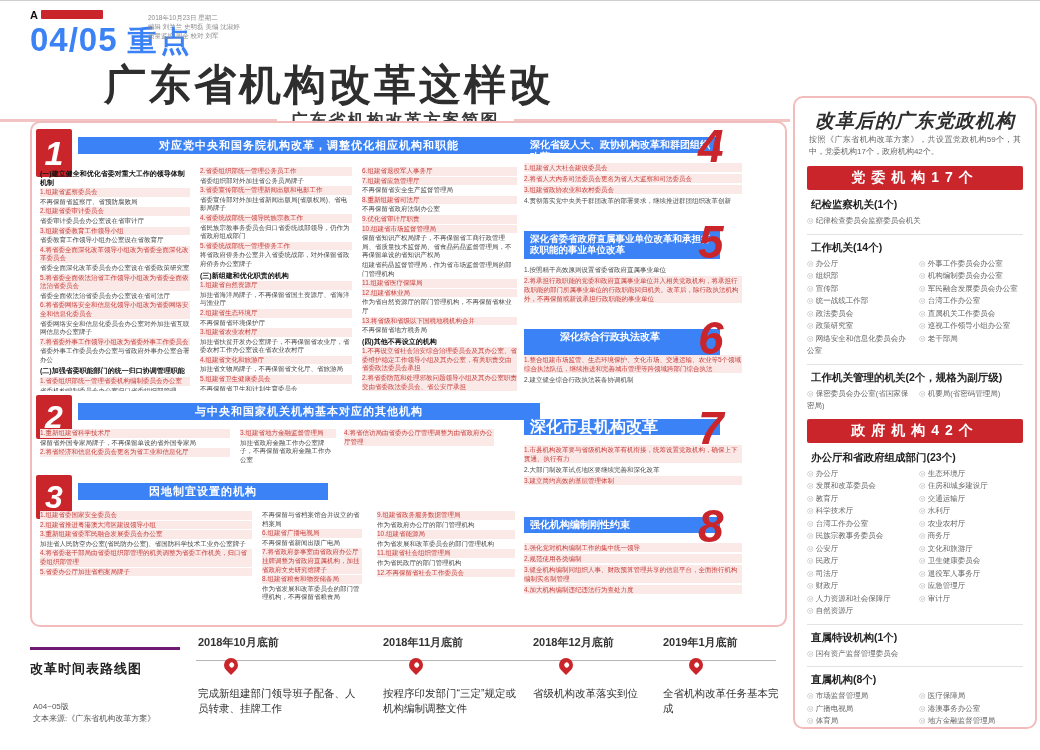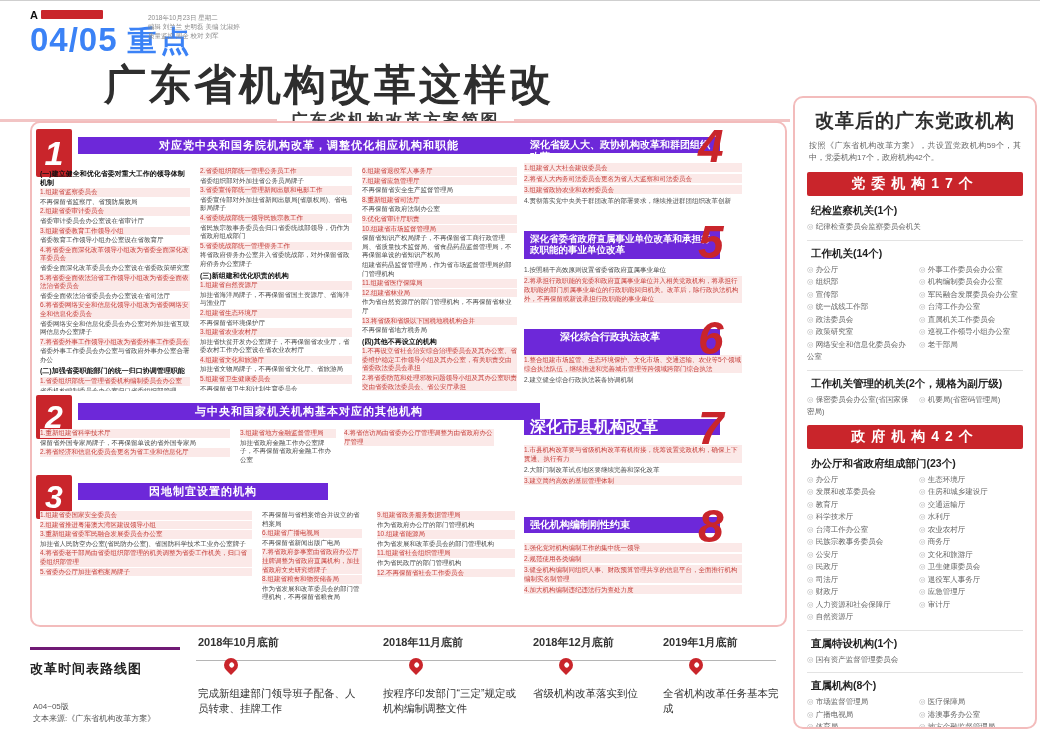--- a/index.html
+++ b/index.html
@@ -18,35 +18,35 @@
   .hdr-big .zd{letter-spacing:4px;margin-left:10px;font-size:29px;}
   .hdr-meta{position:absolute;left:148px;top:12px;font-size:6.5px;color:#8a8a8a;line-height:9px;white-space:nowrap;}
   
   .headline{position:absolute;left:104px;top:56px;font-size:42px;font-weight:900;color:#2e2e2e;letter-spacing:3px;}
   .subline{position:absolute;left:0;top:108px;width:790px;display:flex;align-items:center;}
   .subline .pl{flex:1;height:3px;background:#f2c4c4;}
   .subline .st{font-size:17px;font-weight:bold;color:#3a3a3a;letter-spacing:2px;margin:0 14px;white-space:nowrap;}
   
   .diagram{position:absolute;left:30px;top:120px;width:753px;height:502px;border:2px solid #f3bcbc;border-radius:10px;background:#fff;}
   .sec-num{position:absolute;width:36px;background:#c9252b;color:#fff;font-weight:900;font-style:italic;display:flex;align-items:center;justify-content:center;border-radius:2px;}
-  .sec-bar{position:absolute;background:#6d28d9;color:#fff;font-weight:bold;display:flex;align-items:center;justify-content:center;white-space:nowrap;}
+  .sec-bar{position:absolute;background:#3b82f6;color:#fff;font-weight:bold;display:flex;align-items:center;justify-content:center;white-space:nowrap;}
   .sec-bar.left-bar{height:17px;font-size:11px;letter-spacing:1px;}
   .rnum{position:absolute;font-size:46px;font-weight:900;font-style:italic;color:#c9252b;line-height:46px;}
   .col{position:absolute;font-size:6.5px;line-height:8.6px;}
   .col div{margin-bottom:1px;}
   .t-h{color:#111;font-weight:bold;font-size:7px;margin:3px 0 2px;}
   .t-r{color:#c6403c;background:#fbe9e8;}
   .t-b{color:#4a4a4a;}
   .ritems{position:absolute;font-size:6.5px;line-height:9px;}
   .ritems div{margin-bottom:2px;}
   .rbar{left:492px;width:196px;}
   .rbar-title{display:block;white-space:normal;text-align:left;padding:2px 6px;box-sizing:border-box;font-size:9.5px;line-height:11px;font-weight:bold;}
   
   .panel{position:absolute;left:793px;top:95px;width:244px;height:633px;border:2px solid #f3bcbc;border-radius:10px;background:#fff;box-sizing:border-box;padding:10px 12px;overflow:hidden;}
-  .panel-title-row{display:flex;align-items:center;justify-content:center;margin-bottom:6px;}
+  .panel-title-row{display:flex;align-items:center;justify-content:center;font-style:italic;}
   .panel-title-row .pl{width:16px;height:3px;background:#f2c4c4;}
   .panel-title{font-size:19px;font-weight:900;color:#2e2e2e;margin:0 8px;white-space:nowrap;letter-spacing:1px;}
   .panel-intro{font-size:8px;color:#666;line-height:12px;margin:0 2px 8px;text-align:justify;}
   .pill{background:#c9252b;color:#fff;border-radius:2px;height:24px;display:flex;align-items:center;justify-content:center;font-size:14px;font-weight:bold;letter-spacing:6px;margin:6px 0 8px;}
   .grp-h{font-size:10.5px;font-weight:bold;color:#222;margin:4px 4px 3px;}
   .grp-items{font-size:7.5px;color:#666;line-height:12.5px;}
   .grp-items.two{column-count:2;column-gap:8px;}
   .grp-items div{break-inside:avoid;}
   .grp-items div::before{content:"◎ ";color:#b5b5b5;}
   .divider{border-top:1px solid #e3e3e3;margin:6px 0;}

